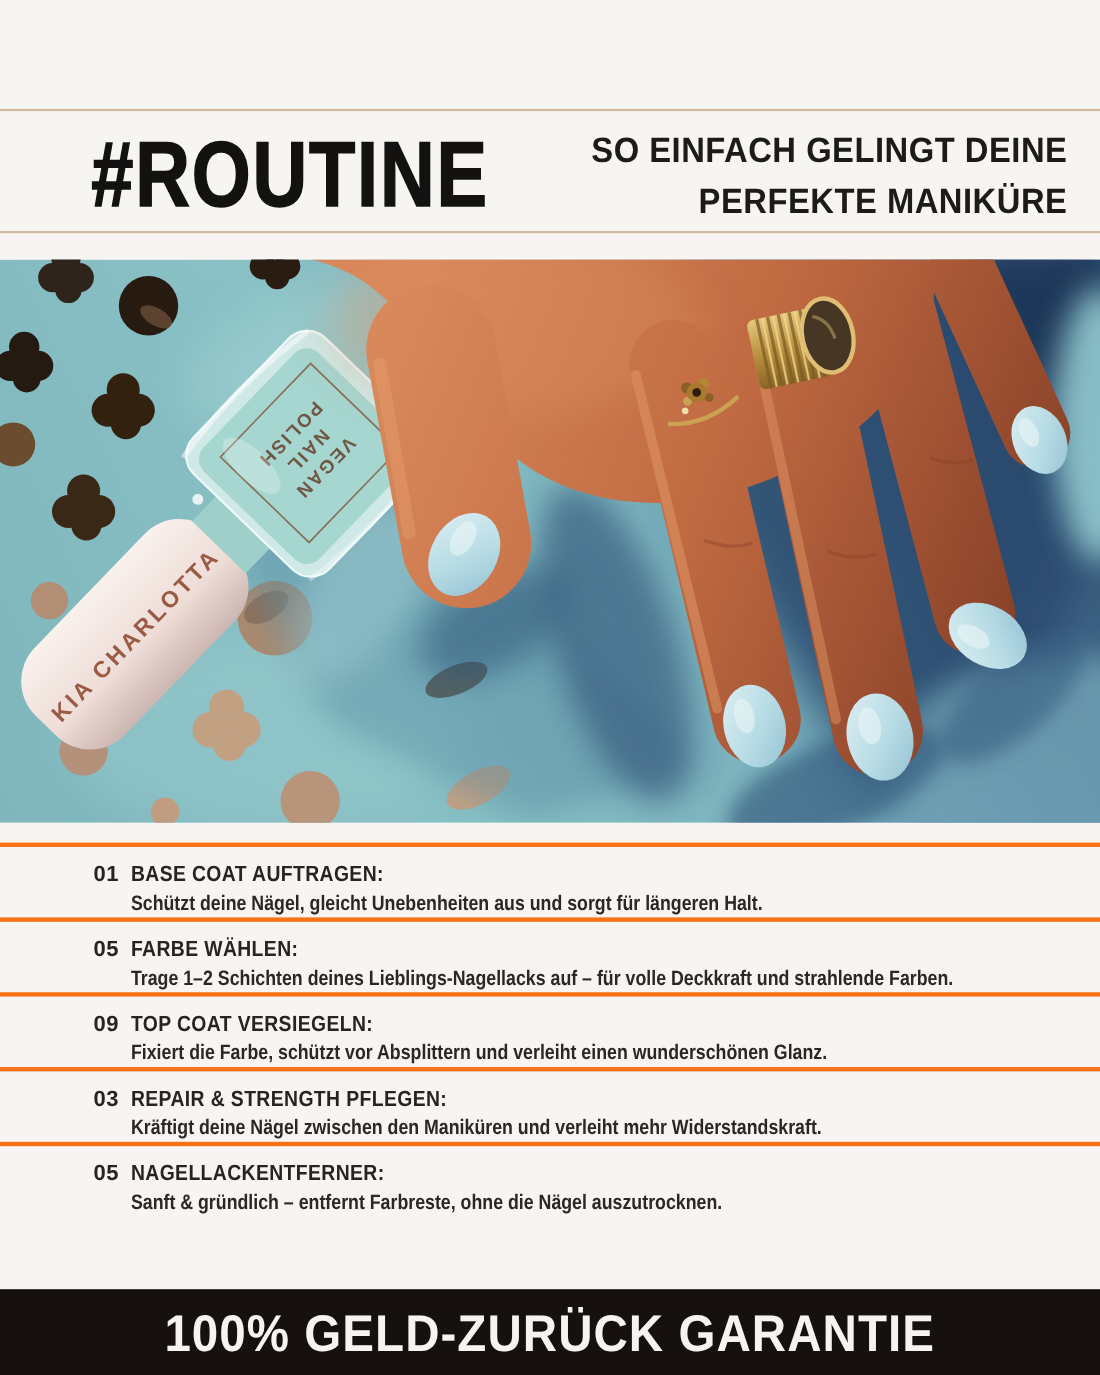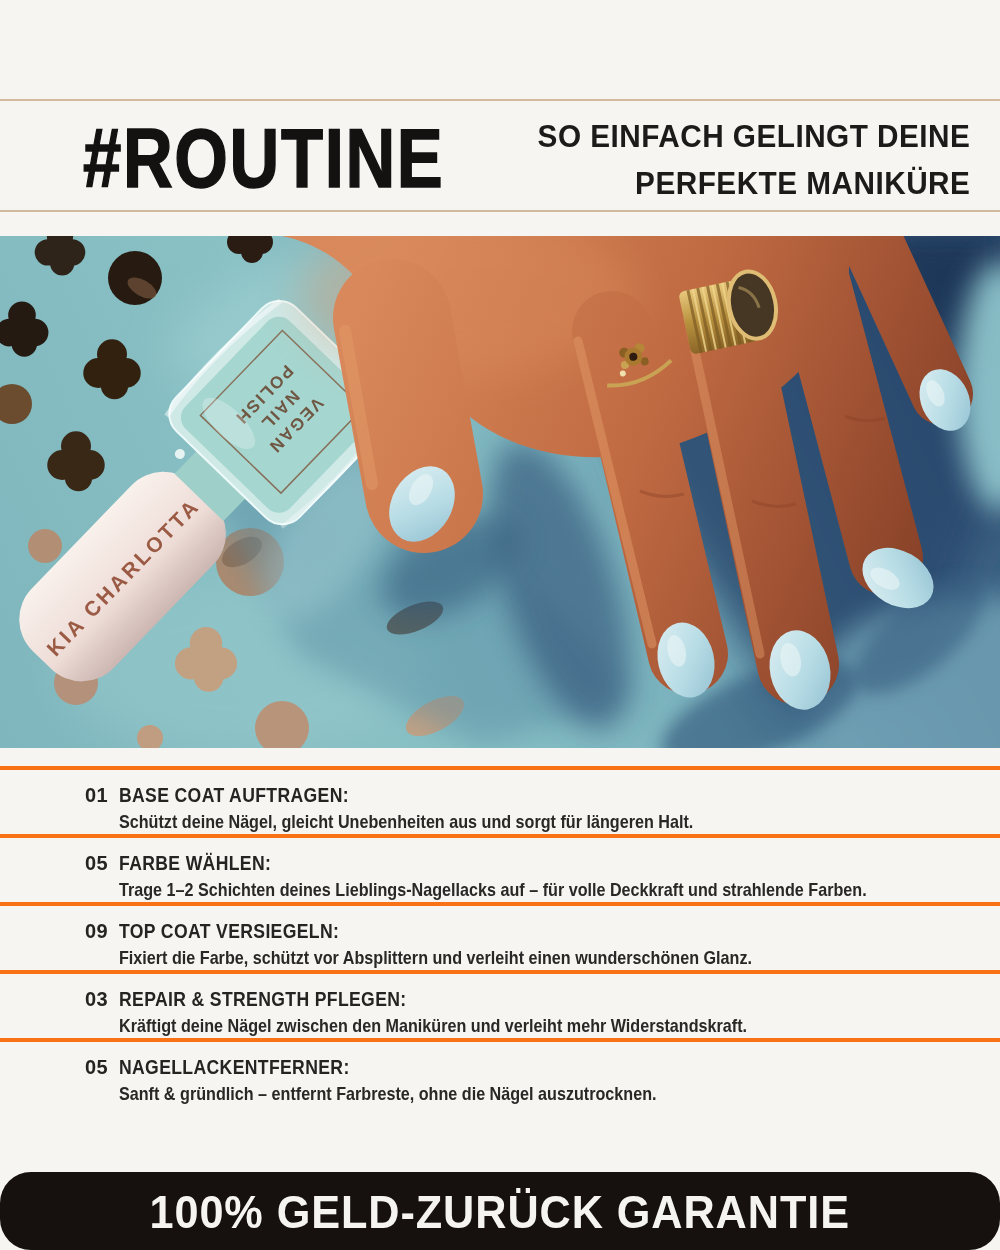--- a/index.html
+++ b/index.html
@@ -19,21 +19,21 @@
 
   .steps{position:absolute;top:766px;left:0;right:0;}
   .step{position:relative;height:68px;border-top:4px solid #f97316;box-sizing:border-box;}
   .step-number{position:absolute;left:85px;top:14px;font-size:20px;font-weight:700;letter-spacing:.5px;color:#262422;}
   .step-title{position:absolute;left:119px;top:14px;font-size:20px;font-weight:700;letter-spacing:.4px;
     color:#262422;transform:scaleX(.88);transform-origin:0 0;white-space:nowrap;}
   .step-desc{position:absolute;left:119px;top:41px;font-size:19px;font-weight:700;color:#2a2826;
     transform:scaleX(.85);transform-origin:0 0;white-space:nowrap;}
 
   .footer{position:absolute;top:1172px;left:0;width:1000px;height:78px;background:#16110e;
-    display:flex;align-items:center;justify-content:center;border-radius:31px;}
+    display:flex;align-items:center;justify-content:center;}
   .footer-text{font-size:47px;font-weight:700;color:#f6f4f1;letter-spacing:1px;
     transform:scaleX(.92);white-space:nowrap;}
 
   svg text{font-family:"Liberation Sans",sans-serif;}
 </style>
 </head>
 <body>
 
 <div class="page">
 

